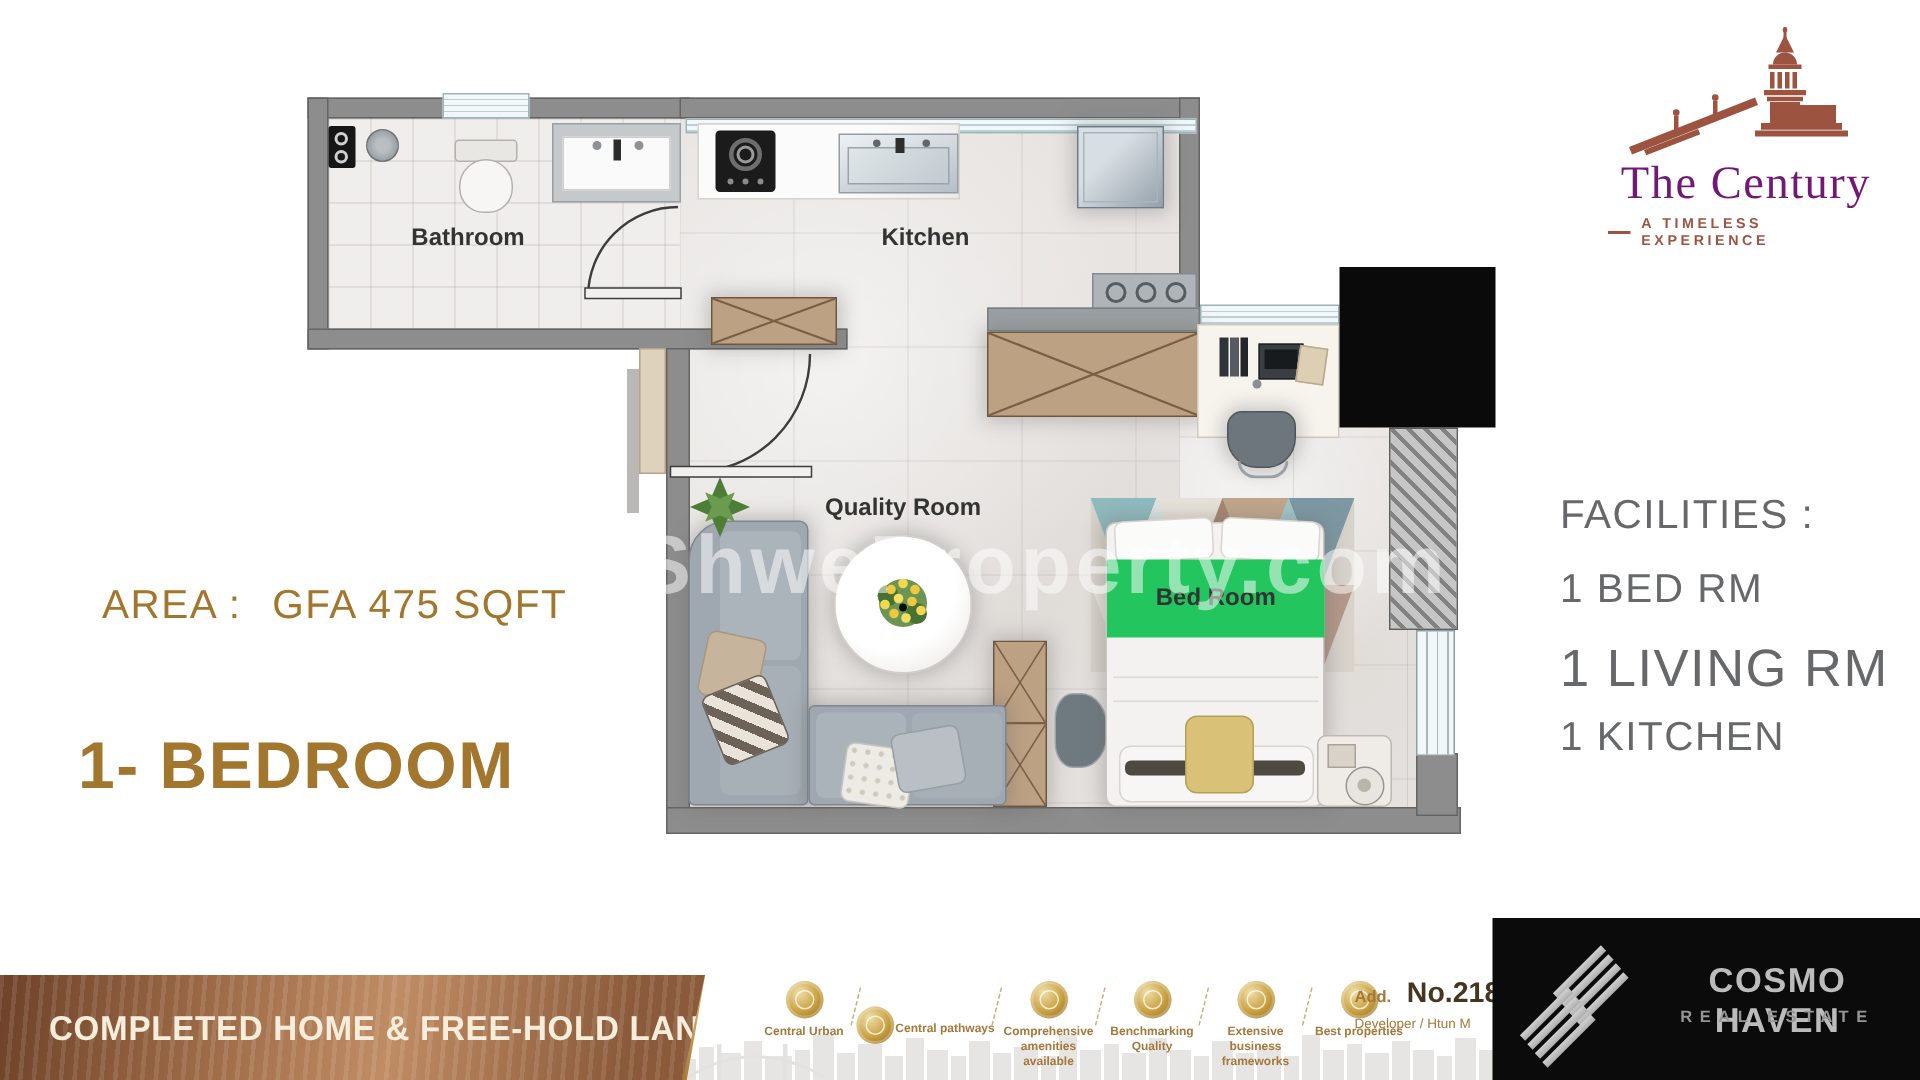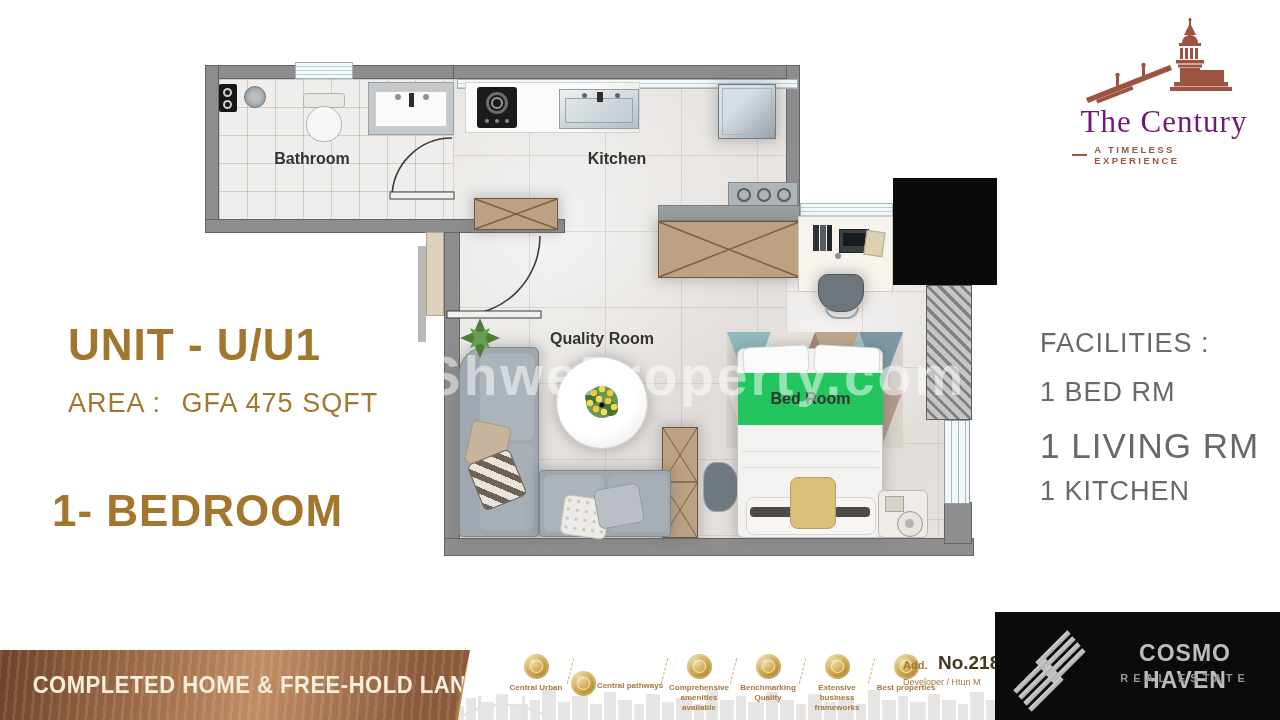--- a/index.html
+++ b/index.html
@@ -235,21 +235,20 @@
   </svg>
 
   <div class="abs" style="left:893px;top:178px;width:104px;height:107px;background:#0a0a0a;z-index:45;"></div>
 
   <div class="room-label" style="left:262px;top:150px;width:100px;">Bathroom</div>
   <div class="room-label" style="left:572px;top:150px;width:90px;">Kitchen</div>
   <div class="room-label" style="left:542px;top:330px;width:120px;">Quality Room</div>
 
   <div id="watermark">ShweProperty.com</div>
 
-  <div class="gold-heading" style="left:68px;top:320px;font-size:44px;">UNIT - U/U1</div>
   <div class="abs" style="left:68px;top:388px;z-index:30;font-size:27px;color:#a3762e;letter-spacing:1px;">
     <span>AREA :</span>
     <span style="margin-left:12px;">GFA 475 SQFT</span>
   </div>
   <div class="gold-heading" style="left:52px;top:486px;font-size:44px;">1- BEDROOM</div>
 
   <div class="fac-text" style="left:1040px;top:328px;font-size:27px;">FACILITIES :</div>
   <div class="fac-text" style="left:1040px;top:377px;font-size:27px;">1 BED RM</div>
   <div class="fac-text" style="left:1040px;top:426px;font-size:35px;">1 LIVING RM</div>
   <div class="fac-text" style="left:1040px;top:476px;font-size:27px;">1 KITCHEN</div>

